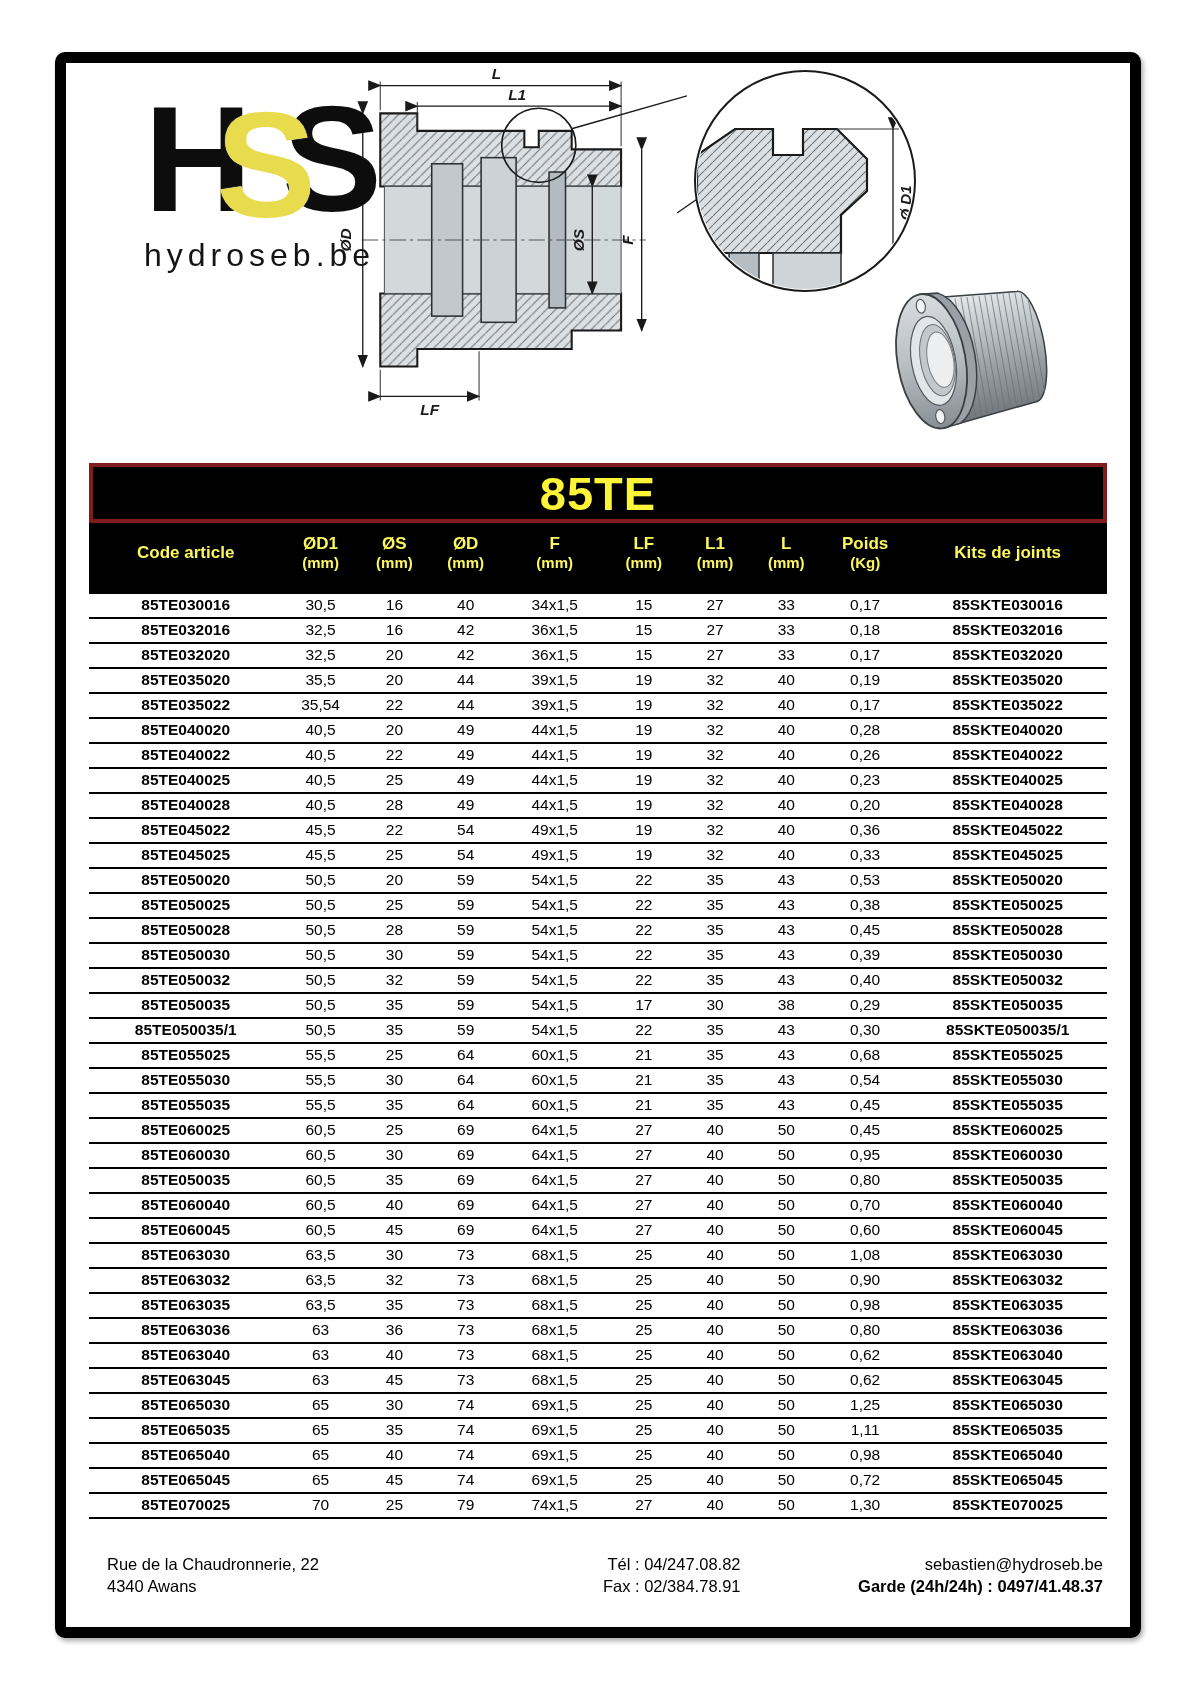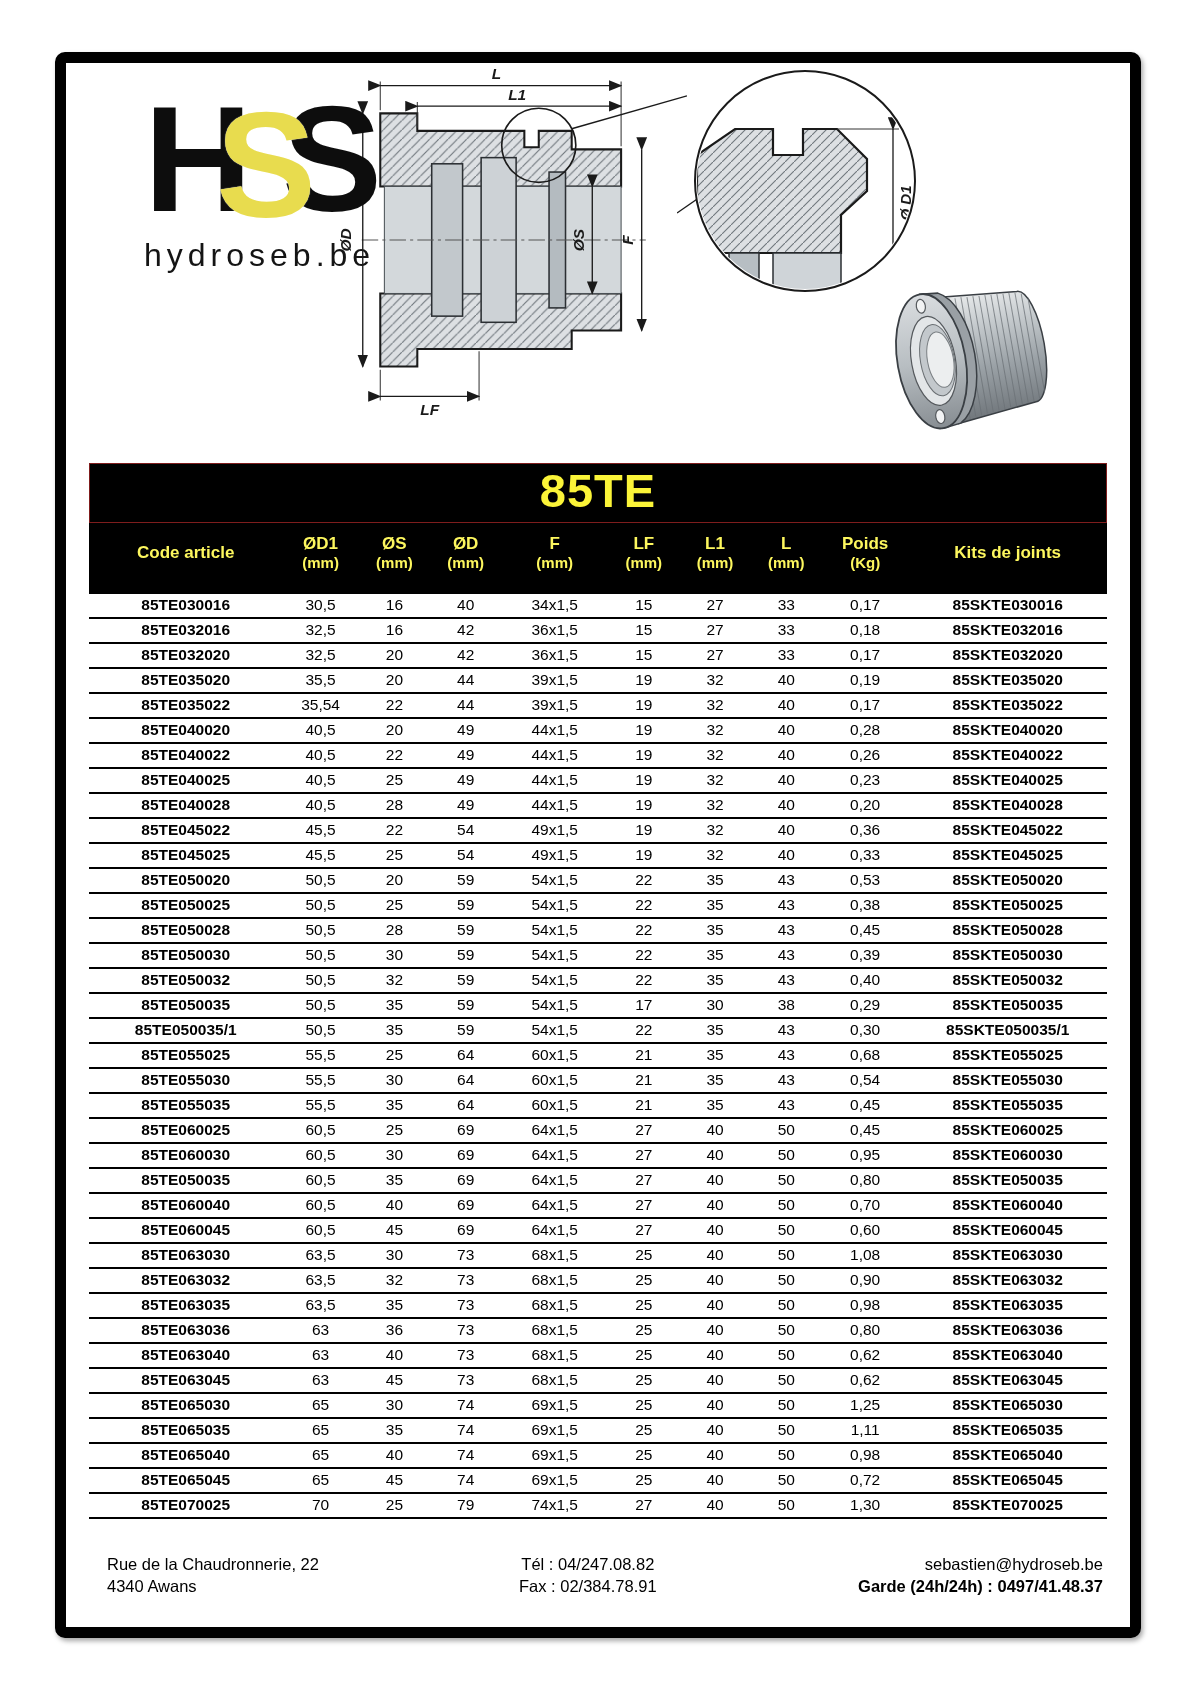--- a/index.html
+++ b/index.html
@@ -27,42 +27,42 @@
 
   svg text{ font-family:"Liberation Sans", sans-serif; }
   .dim-label{ font-style:italic; font-weight:bold; font-size:15px; fill:#1a1a1a; }
 
   .main-drawing{ position:absolute; left:248px; top:2px; }
   .detail-bubble{ position:absolute; left:588px; top:0px; }
   .render-3d{ position:absolute; left:762px; top:208px; }
 
   
   .title-bar{
-    height:60px; background:#000; border:1px solid #7f1d1d;
+    height:60px; background:#000; border:4px solid #7f1d1d;
     text-align:center;
   }
   .title-bar span{ font-size:47px; font-weight:bold; color:#fbf438; line-height:54px; letter-spacing:1px;}
 
   
   table{ width:100%; border-collapse:collapse; table-layout:fixed; }
   thead th{
     background:#000; color:#fdf75e; font-size:17px; font-weight:bold;
     padding:10px 0 21px; vertical-align:middle; line-height:1.25;
   }
   thead .th-sub{ font-size:15px;text-align:center; }
   tbody td{
     text-align:center; font-size:15.5px; padding:2px 0 3px;
     border-bottom:2.5px solid #000; white-space:nowrap;
   }
   tbody td.bold-cell{ font-weight:bold; }
 
   
   .footer{ display:flex; margin-top:34px; font-size:16.5px; line-height:1.35; }
   .footer-left{ width:34%; padding-left:18px; }
-  .footer-center{ width:30%; text-align:center; }
+  .footer-center{ width:30%; text-align:right; }
   .footer-right{ width:36%; text-align:right; padding-right:4px; }
   .footer .bold{ font-weight:bold; }
 </style>
 </head>
 <body>
 
 <div class="page-card">
   <div class="card-inner">
 
     <div class="draw-section">

